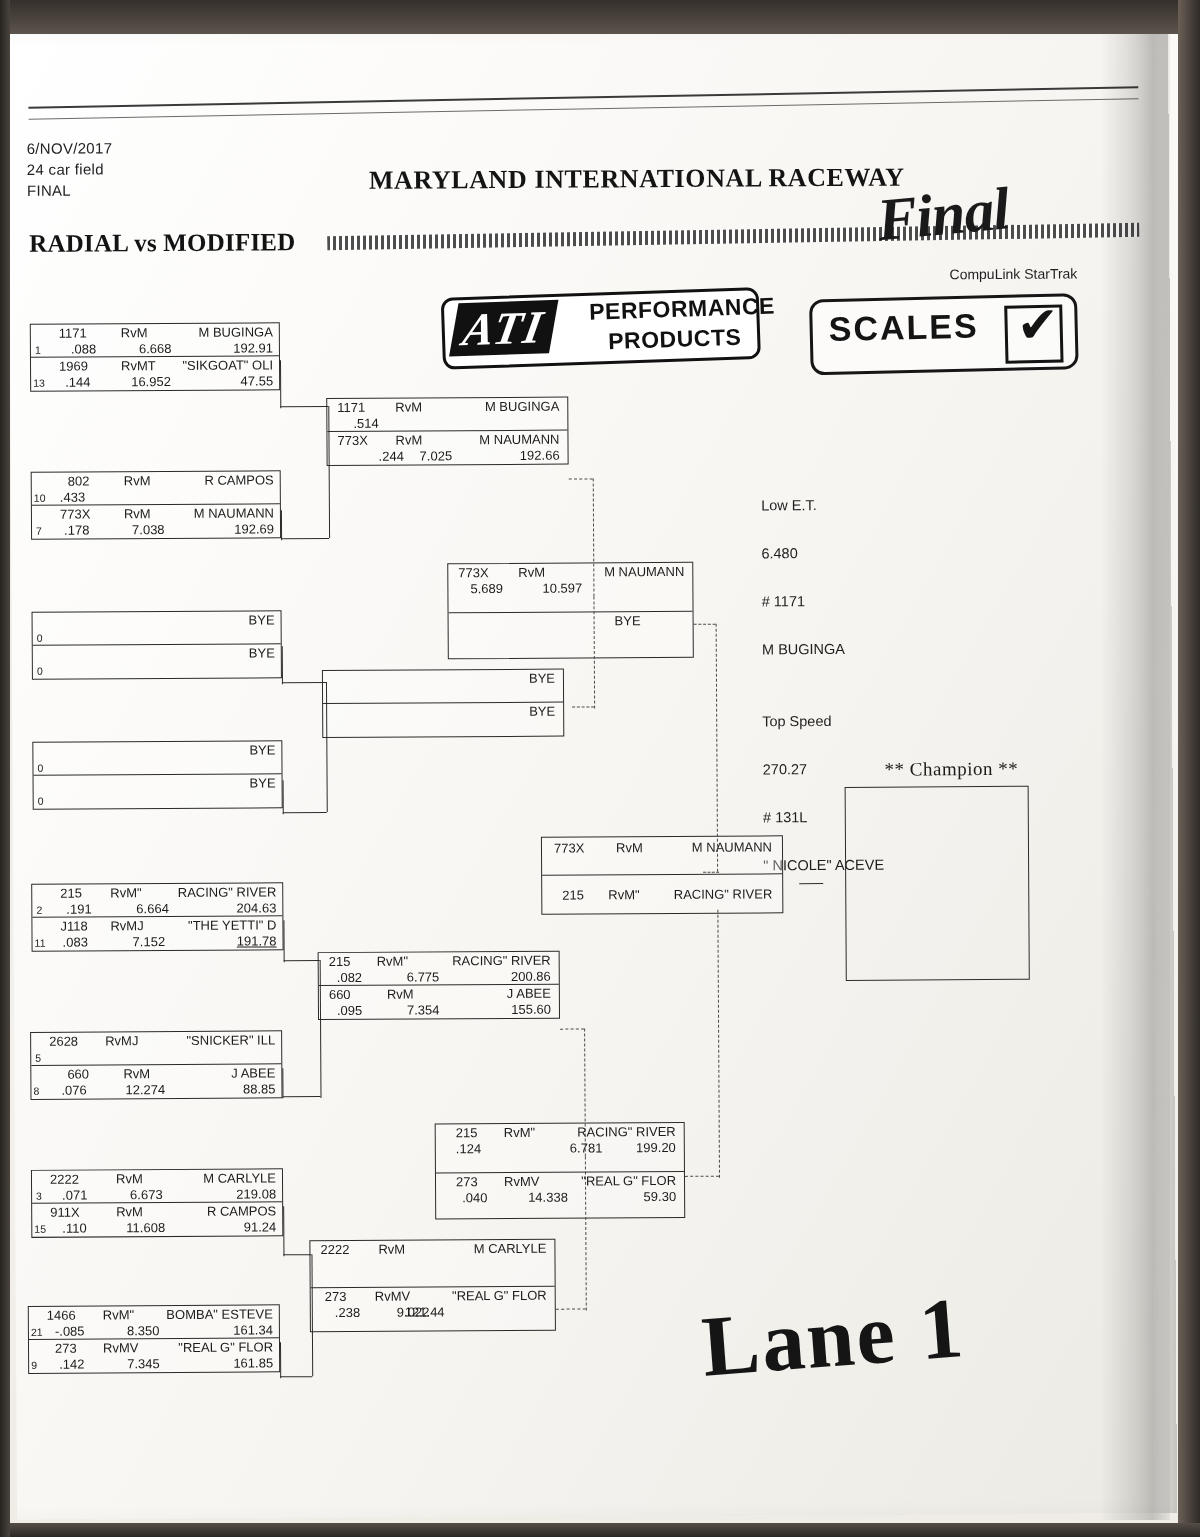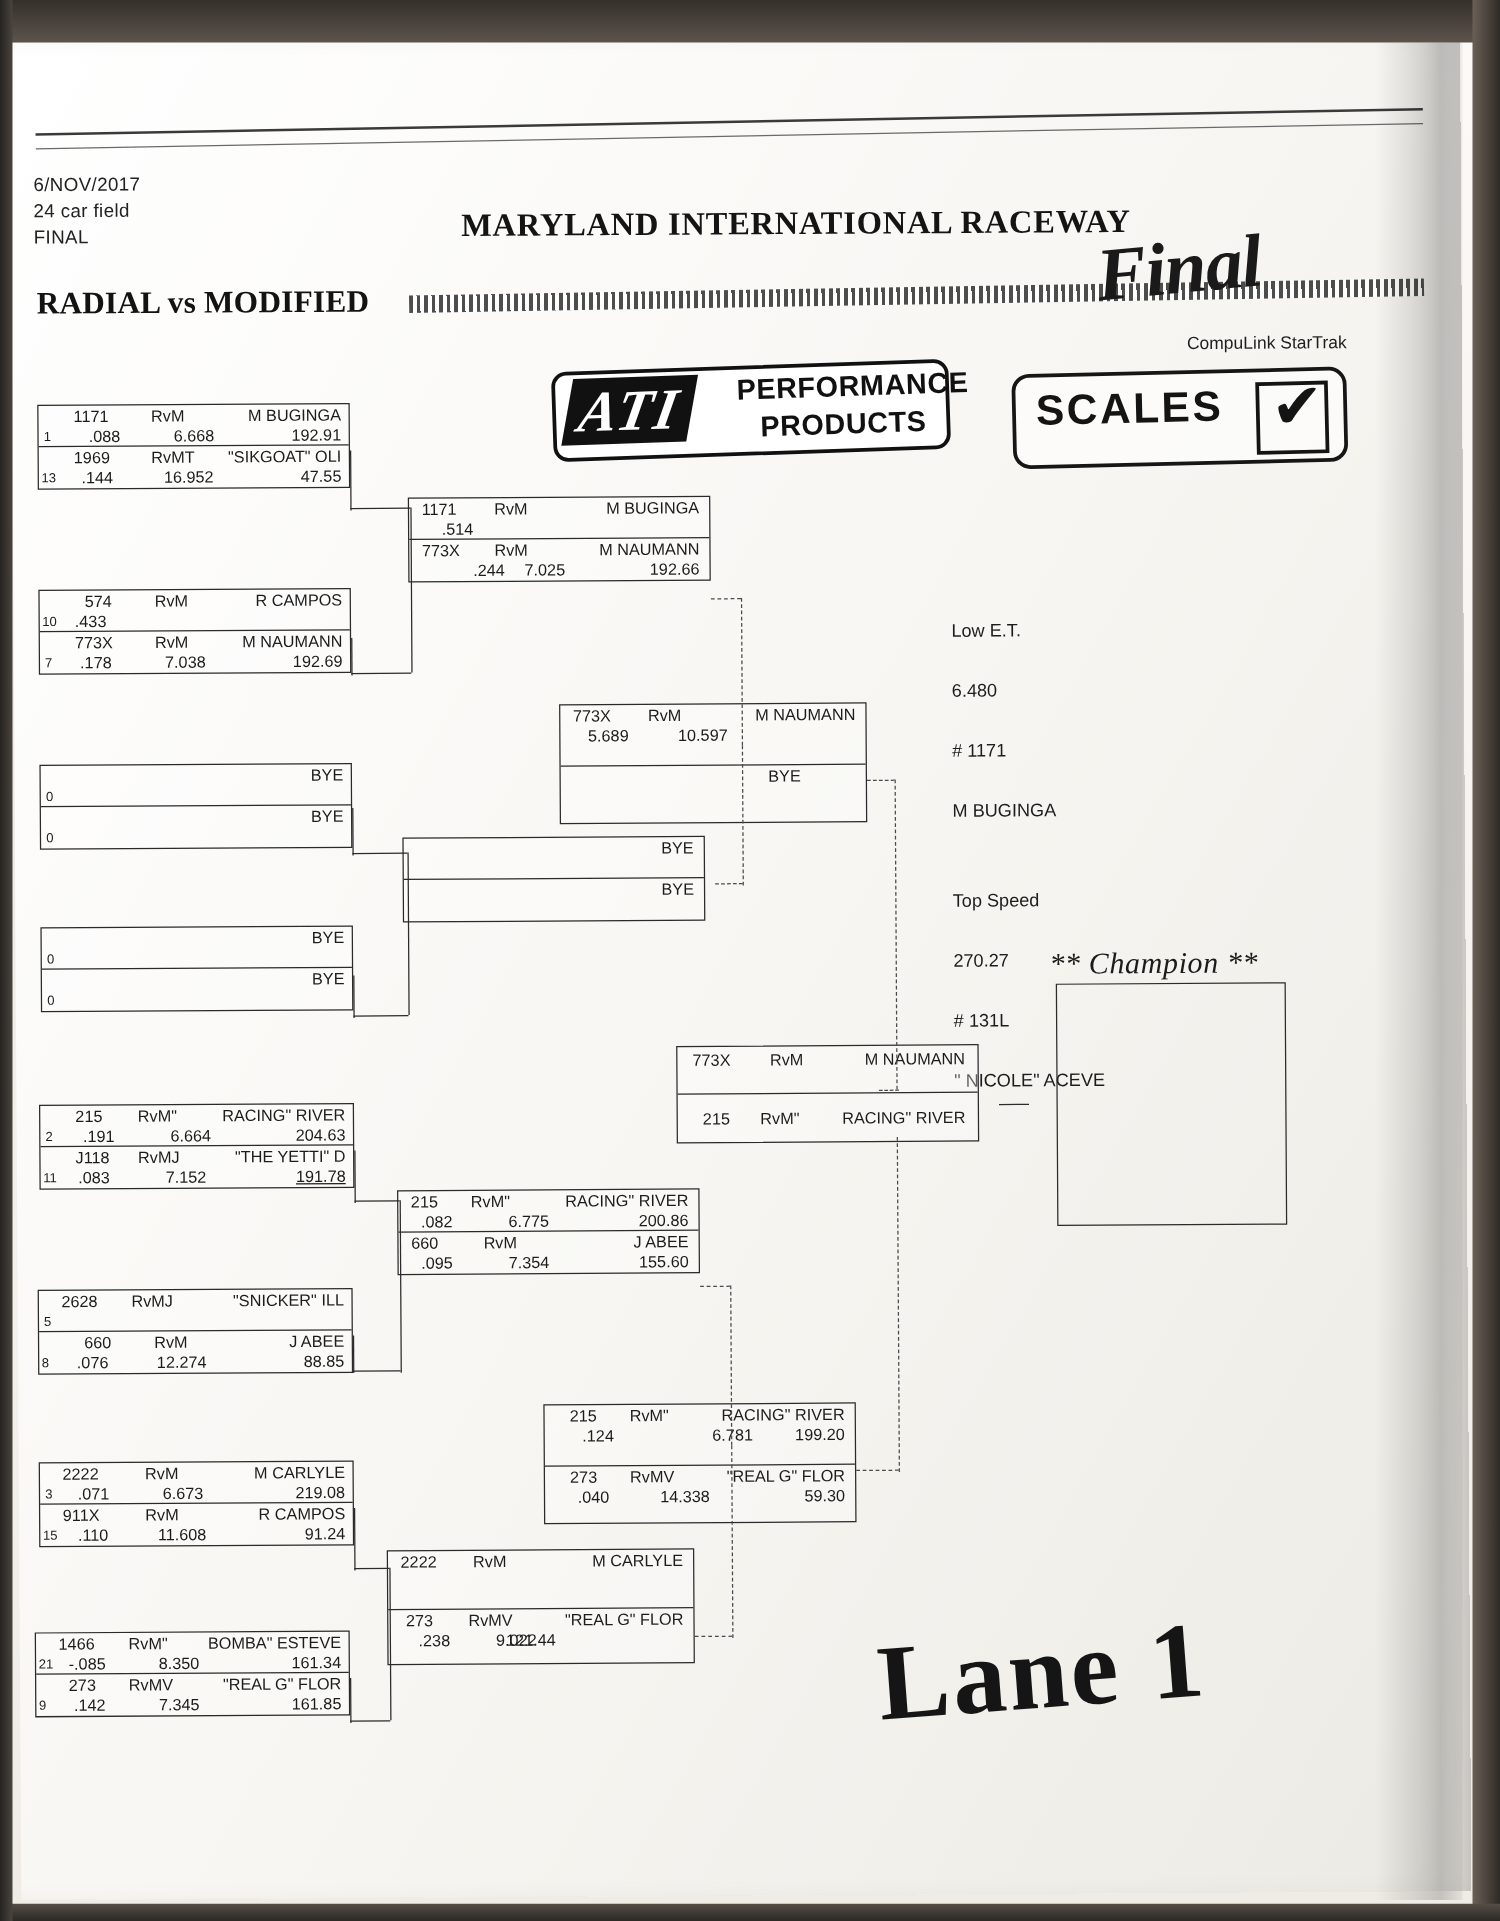--- a/index.html
+++ b/index.html
@@ -156,23 +156,23 @@
   
   #stats {
     position: absolute; left: 718px; top: 440px;
     font-size: 14.5px; line-height: 24px; color: #1d1d1d;
     font-family: "Liberation Sans", sans-serif;
   }
   #stats .row { white-space: pre; }
 
   
   #champ-label {
-    position: absolute; left: 827px; top: 730px;
-    font-family: "Liberation Serif", serif; font-style: italic;
-    font-size: 24px; color: #1b1b1b; letter-spacing: .5px;
+    position: absolute; left: 872px; top: 730px;
+    font-family: "Liberation Serif", serif; 
+    font-size: 19px; color: #1b1b1b; letter-spacing: .5px;
   }
   #champ-box {
     position: absolute; left: 832px; top: 758px;
     width: 182px; height: 192px;
     border: 1.6px solid #2b2b2b;
   }
   #champ-dash {
     position: absolute; left: 786px; top: 854px; width: 24px; height: 0;
     border-top: 1.6px solid #2b2b2b;
   }
@@ -309,21 +309,21 @@
         <span class="f driver" style="right:6px; top:1px;">"SIKGOAT" OLI</span>
         <span class="f rt" style="left:34px; top:17px;">.144</span>
         <span class="f et" style="left:100px; top:17px;">16.952</span>
         <span class="f mph" style="right:6px; top:17px;">47.55</span>
       </div>
     </div>
 
     <div class="pair" style="left:20px; top:438px; width:250px; height:68px;">
       <div class="half top">
         <span class="f seed" style="left:2px; top:19px;">10</span>
-        <span class="f car" style="left:36px; top:1px;">574</span>
+        <span class="f car" style="left:36px; top:1px;">802</span>
         <span class="f cls" style="left:92px; top:1px;">RvM</span>
         <span class="f driver" style="right:6px; top:1px;">R CAMPOS</span>
         <span class="f rt" style="left:28px; top:17px;">.433</span>
         <span class="f et" style="left:100px; top:17px;"></span>
         <span class="f mph" style="right:6px; top:17px;"></span>
       </div>
       <div class="half">
         <span class="f seed" style="left:4px; top:19px;">7</span>
         <span class="f car" style="left:28px; top:1px;">773X</span>
         <span class="f cls" style="left:92px; top:1px;">RvM</span>
@@ -510,21 +510,21 @@
       <div class="half" style="height:48%;">
         <span class="f bye" style="right:52px; top:1px;">BYE</span>
       </div>
     </div>
 
     <div class="pair" style="left:420px; top:1092px; width:250px; height:96px;">
       <div class="half top" style="height:52%;">
         <span class="f car" style="left:20px; top:1px;">215</span>
         <span class="f cls" style="left:68px; top:1px;">RvM"</span>
         <span class="f driver" style="right:8px; top:1px;">RACING" RIVER</span>
-        <span class="f rt" style="left:30px; top:17px;">.124</span>
+        <span class="f rt" style="left:20px; top:17px;">.124</span>
         <span class="f et" style="left:98px; top:17px;margin-left:36px;">6.781</span>
         <span class="f mph" style="right:8px; top:17px;">199.20</span>
       </div>
       <div class="half" style="height:48%;">
         <span class="f car" style="left:20px; top:1px;">273</span>
         <span class="f cls" style="left:68px; top:1px;">RvMV</span>
         <span class="f driver" style="right:8px; top:1px;">"REAL G" FLOR</span>
         <span class="f rt" style="left:26px; top:17px;">.040</span>
         <span class="f et" style="left:92px; top:17px;">14.338</span>
         <span class="f mph" style="right:8px; top:17px;">59.30</span>

